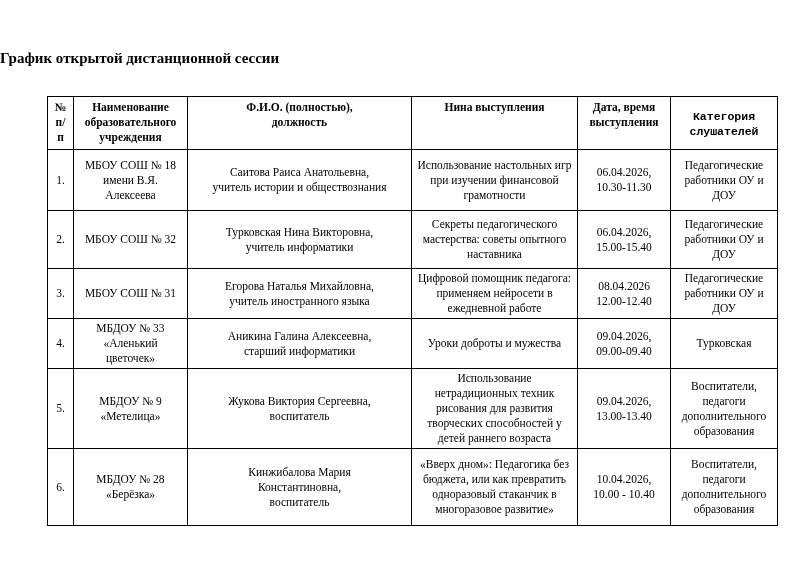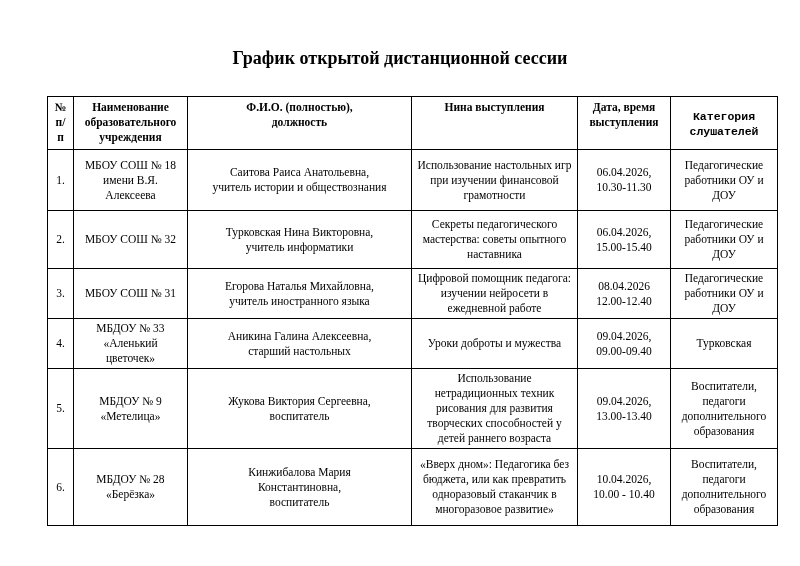--- a/index.html
+++ b/index.html
@@ -5,23 +5,23 @@
   * { box-sizing: border-box; margin: 0; padding: 0; }
   html, body {
     width: 800px; height: 566px;
     background: #ffffff;
     font-family: "Liberation Serif", "DejaVu Serif", serif;
     color: #000000;
     overflow: hidden;
   }
   .doc-title {
     margin-top: 34px;
-    text-align: center;
+    text-align: left;
     font-weight: bold;
-    font-size: 18px;
+    font-size: 15px;
     line-height: 16px;
     white-space: pre-line;
     font-family: Liberation Serif, serif;
   }
   .schedule-table {
     margin-left: 47px;
     margin-top: 14px;
     border-collapse: collapse;
     table-layout: fixed;
     width: 730px;
@@ -119,35 +119,35 @@
       <td>Педагогические
 работники ОУ и
 ДОУ</td>
     </tr>
     <tr class="h-r3">
       <td>3.</td>
       <td>МБОУ СОШ № 31</td>
       <td>Егорова Наталья Михайловна,
 учитель иностранного языка</td>
       <td>Цифровой помощник педагога:
-изучении нейросети в
+применяем нейросети в
 ежедневной работе</td>
       <td>08.04.2026
 12.00-12.40</td>
       <td>Педагогические
 работники ОУ и
 ДОУ</td>
     </tr>
     <tr class="h-r4">
       <td>4.</td>
       <td>МБДОУ № 33
 «Аленький
 цветочек»</td>
       <td>Аникина Галина Алексеевна,
-старший настольных</td>
+старший информатики</td>
       <td>Уроки доброты и мужества</td>
       <td>09.04.2026,
 09.00-09.40</td>
       <td>Турковская</td>
     </tr>
     <tr class="h-r5">
       <td>5.</td>
       <td>МБДОУ № 9
 «Метелица»</td>
       <td>Жукова Виктория Сергеевна,

